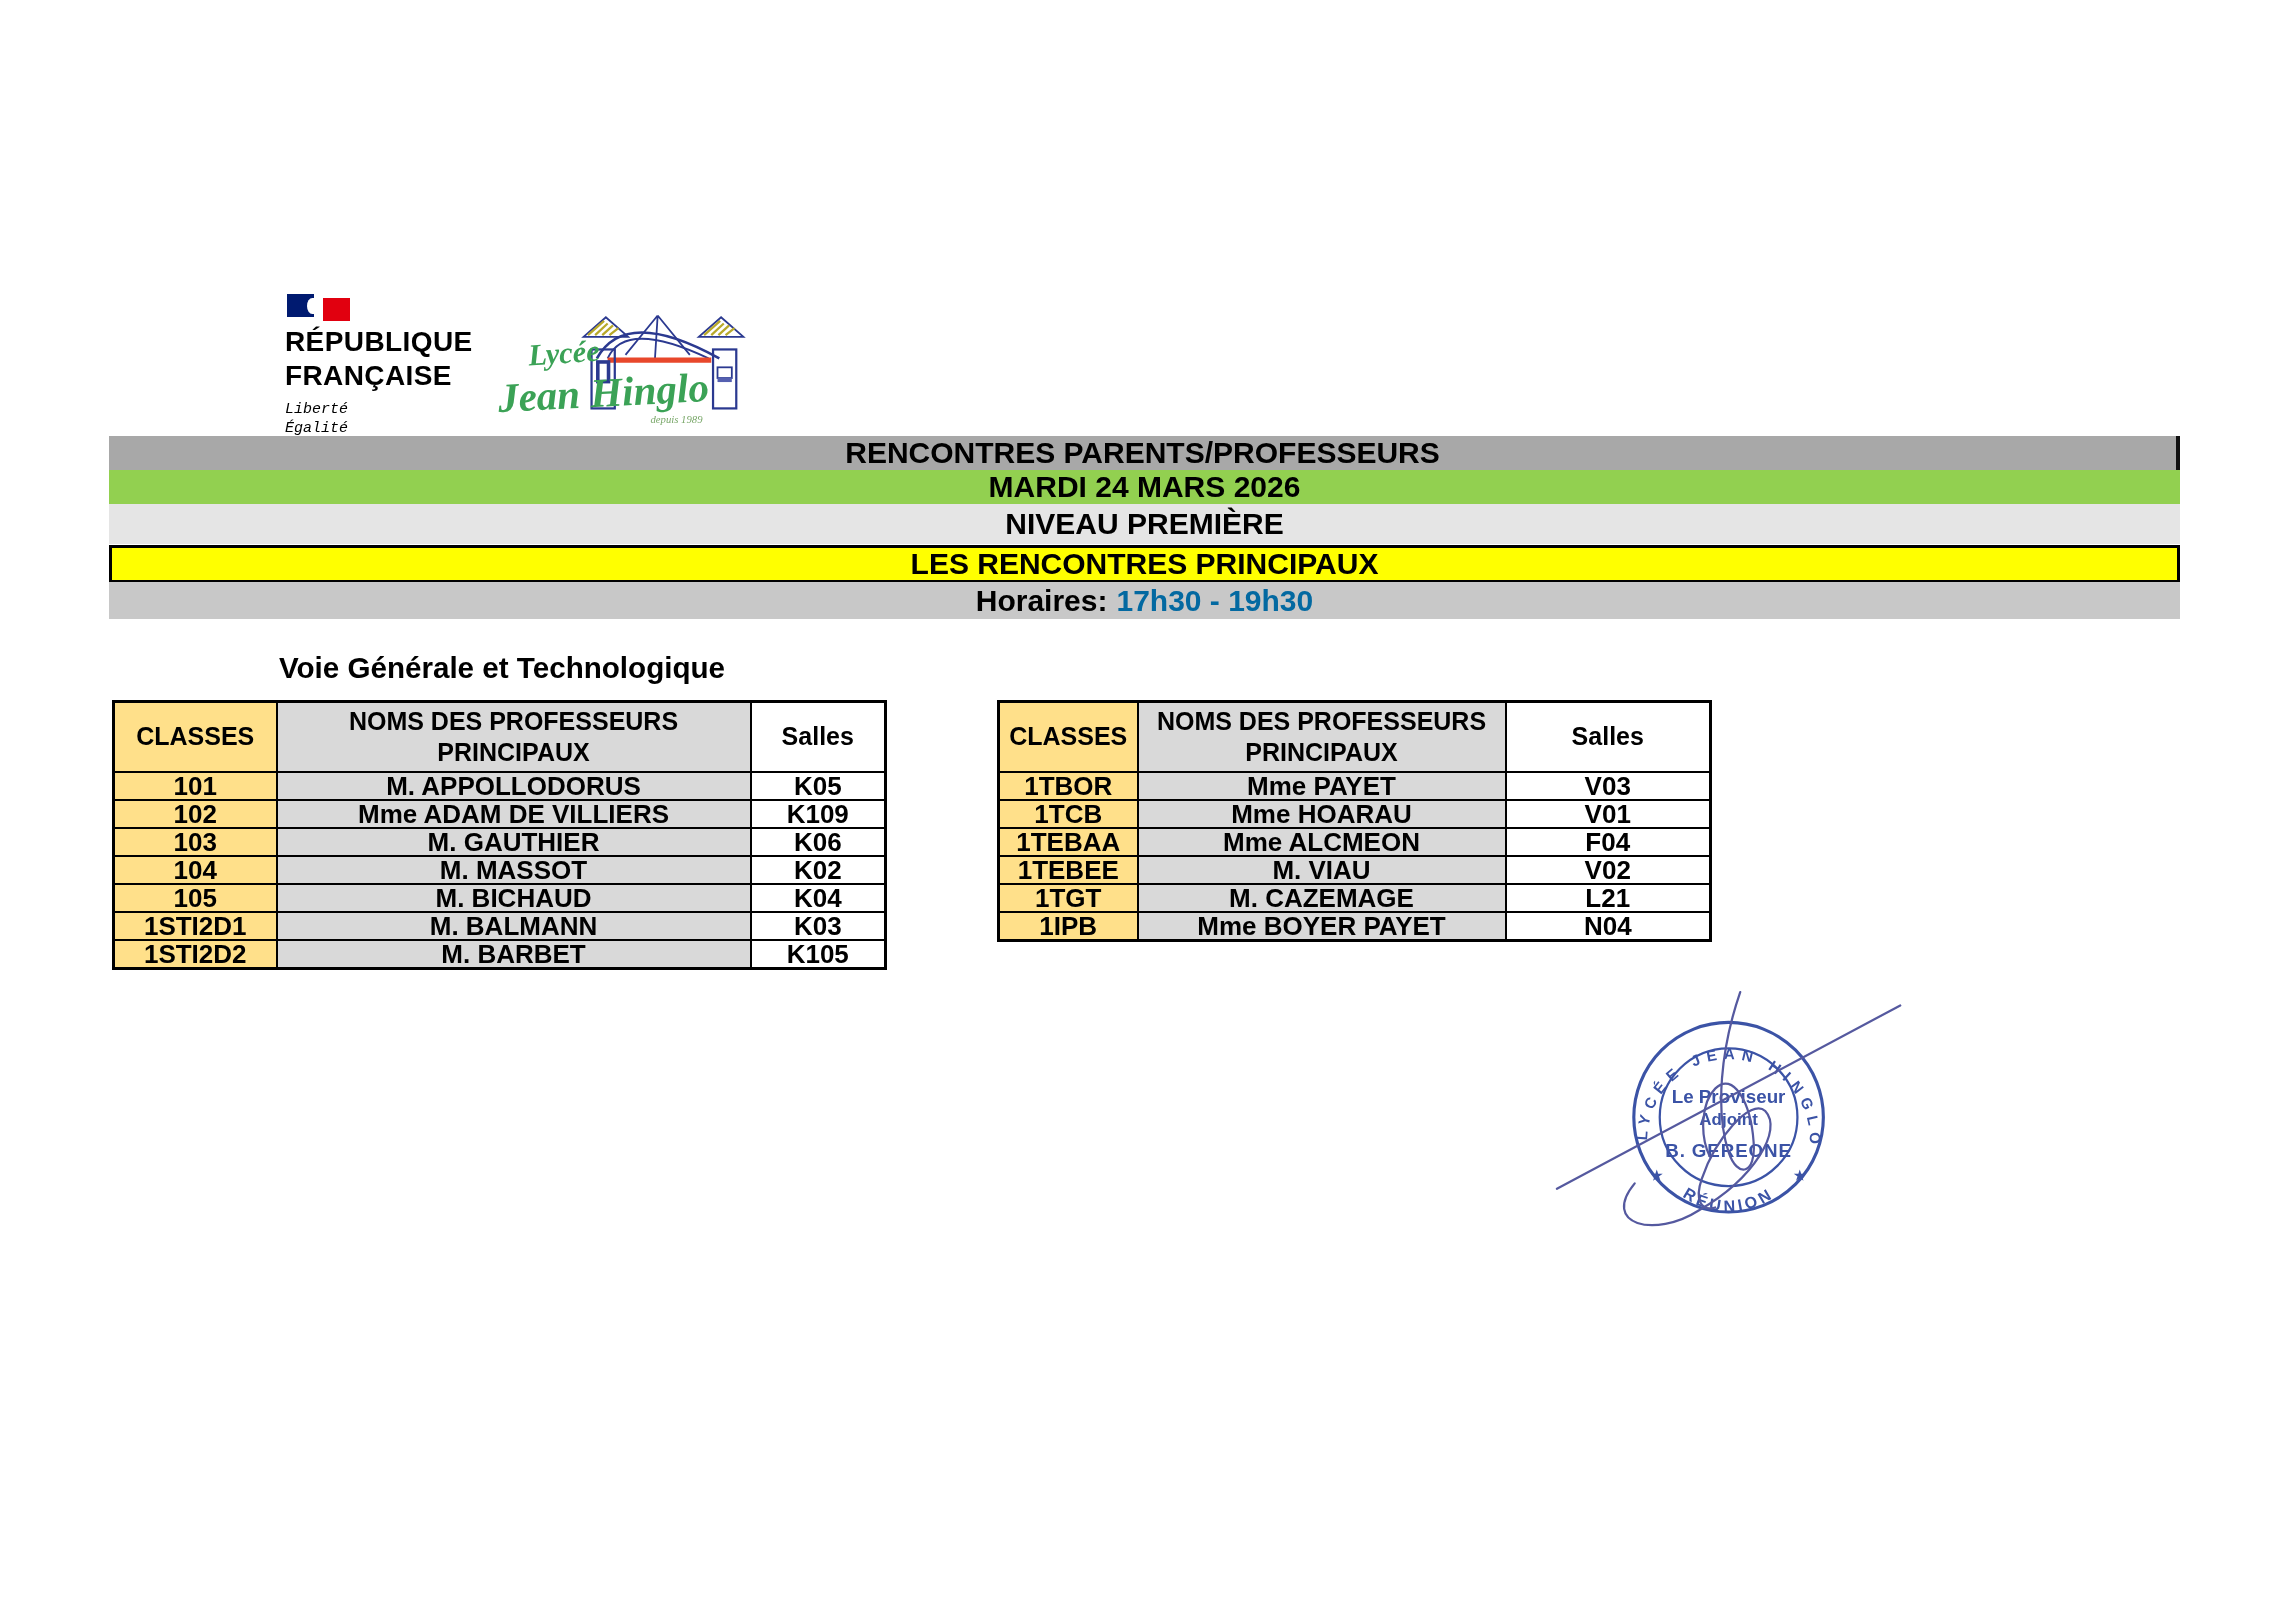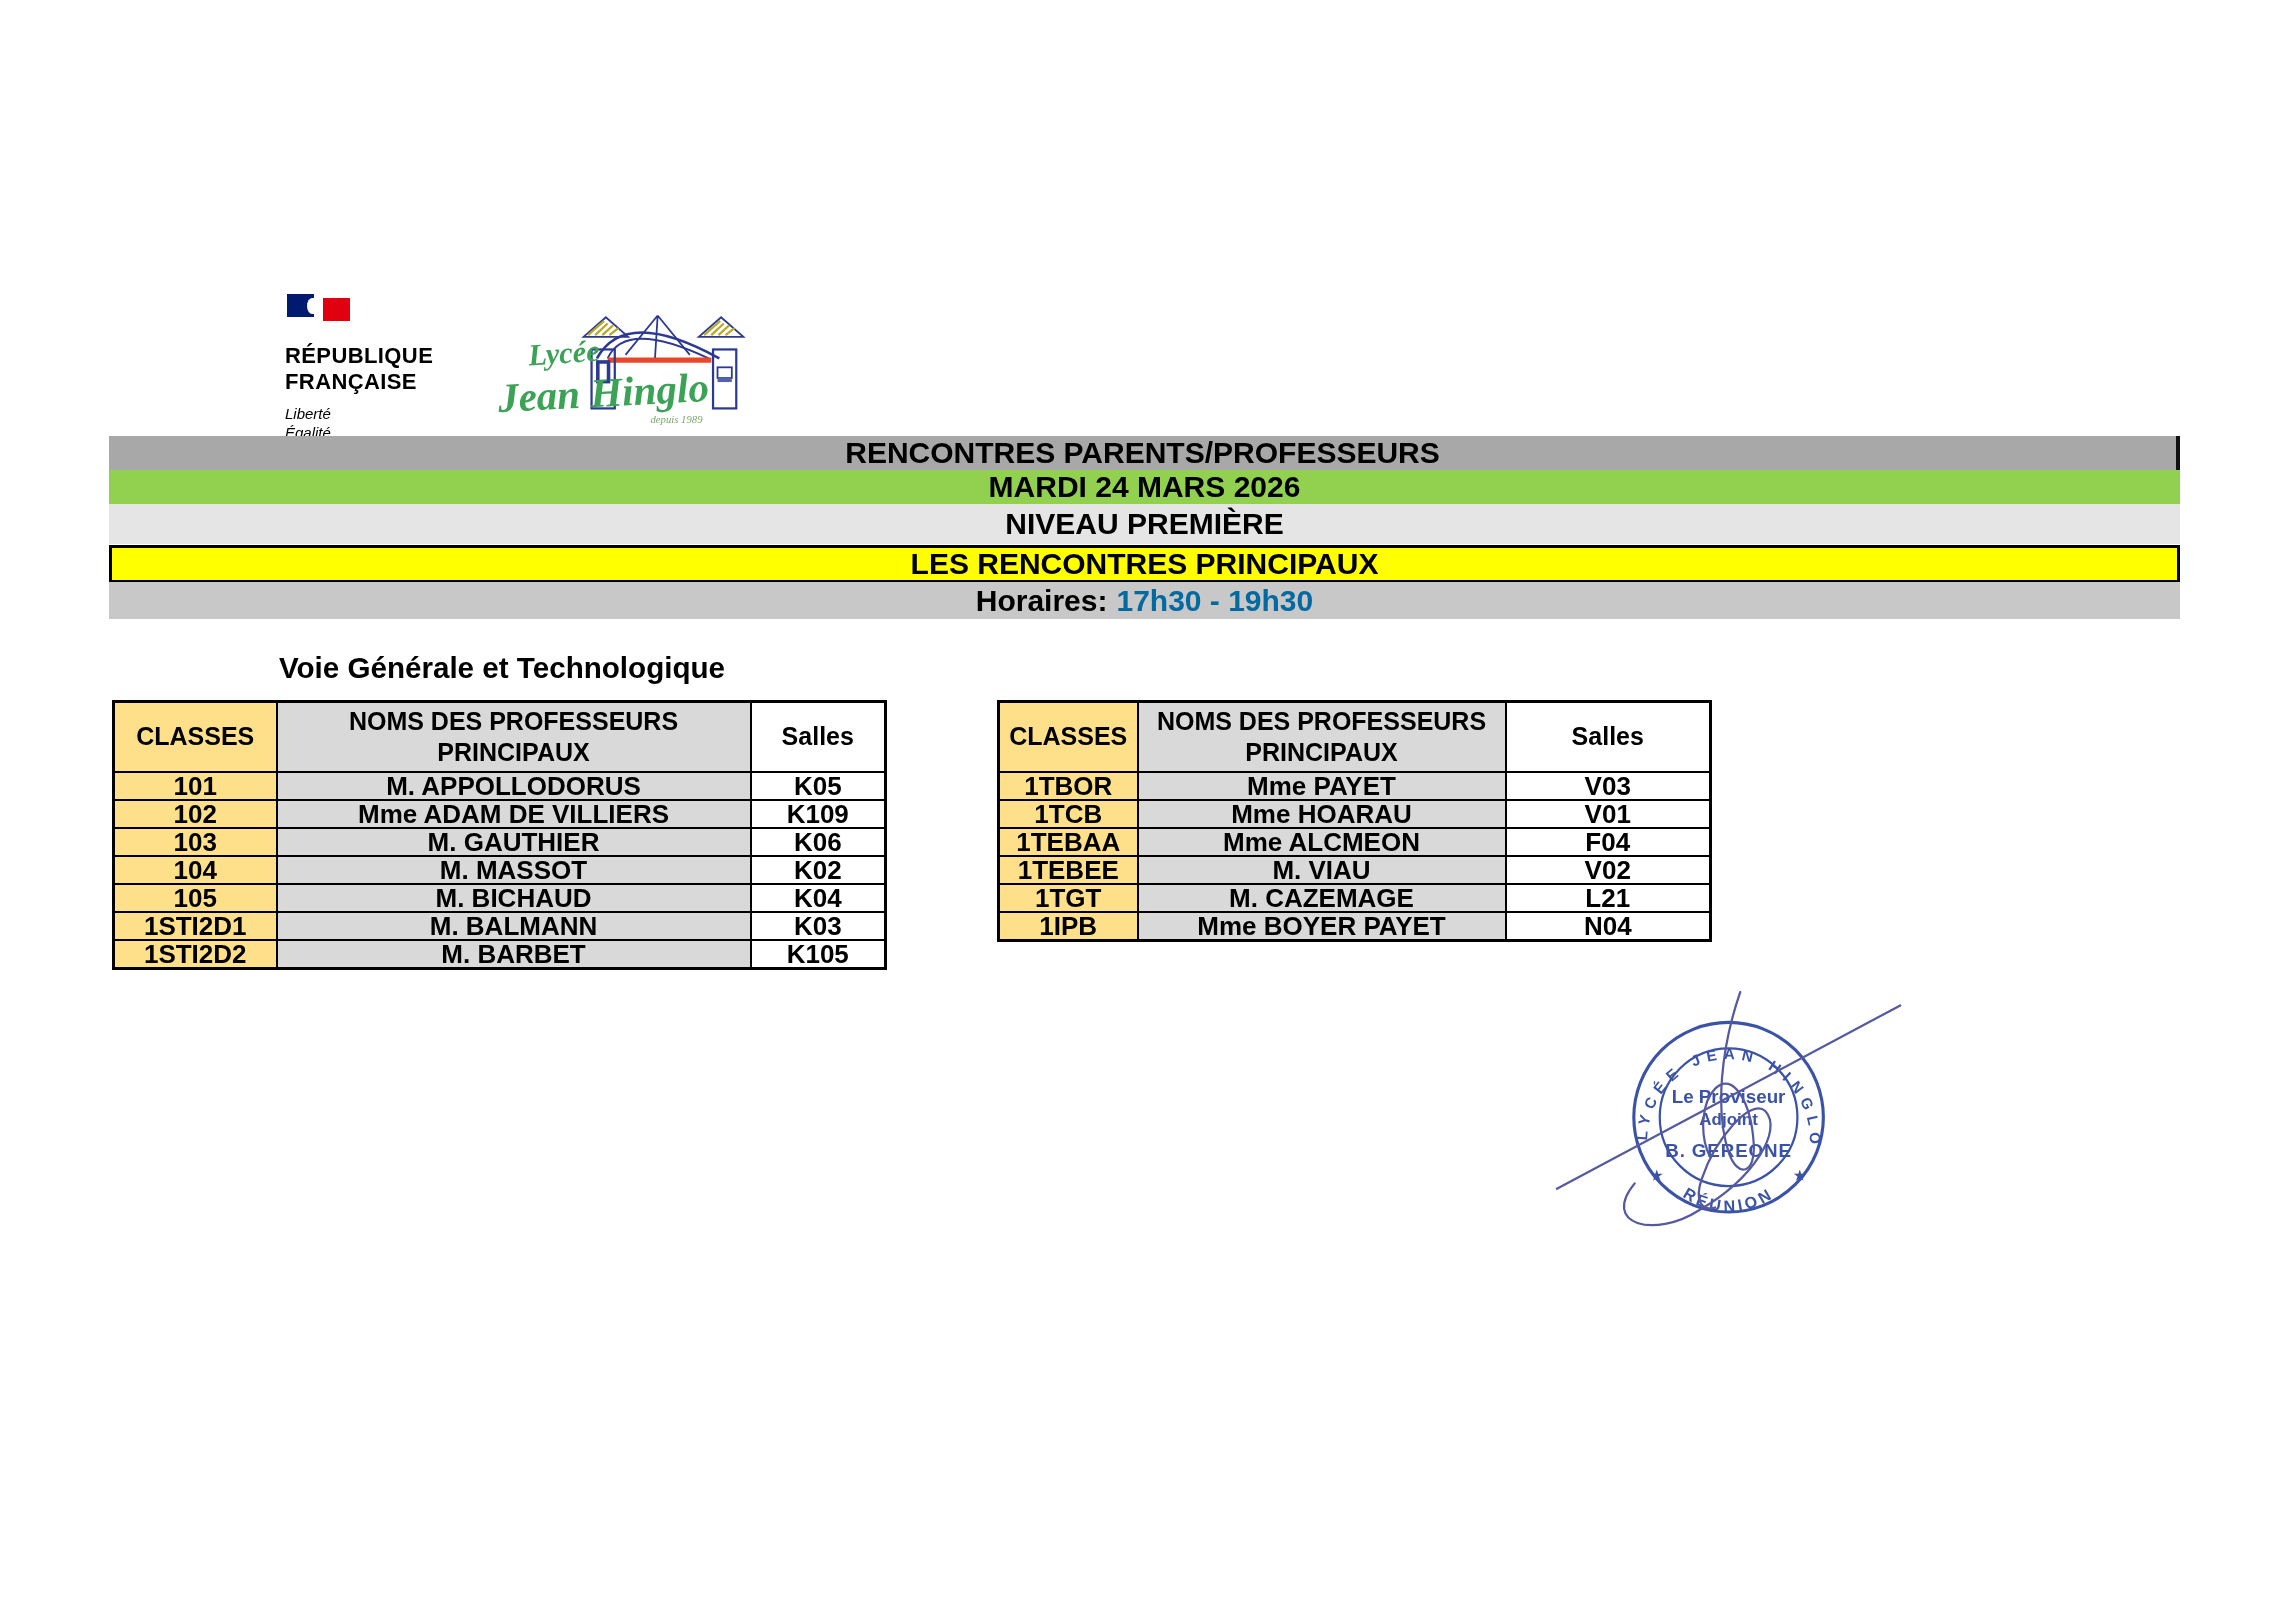--- a/index.html
+++ b/index.html
@@ -7,22 +7,22 @@
     position:relative;width:2293px;height:1622px;background:#ffffff;overflow:hidden;
     font-family:"Liberation Sans",sans-serif;color:#000;
   }
   
   .rf-logo{position:absolute;left:285px;top:294px;width:242px;}
   .rf-flag{display:flex;width:70px;height:27px;margin-left:1.8px;}
   .rf-flag .fb{width:27px;height:23px;background:#001a70;position:relative;}
   .rf-flag .fb:after{content:"";position:absolute;right:-3.6px;top:3.6px;width:10.7px;height:16px;background:#fff;border-radius:50% 0 0 50%;}
   .rf-flag .fw{width:9px;height:23px;background:#fff;}
   .rf-flag .fr{width:27px;height:23px;background:#e1000f;margin-top:3.6px;}
-  .rf-title{margin-top:22px;font-weight:bold;font-size:22px;line-height:1.2;letter-spacing:0.4px;}
-  .rf-motto{margin-top:9px;font-family:Liberation Sans, sans-serif;font-style:italic;font-size:15px;line-height:1.25;}
+  .rf-title{margin-top:4px;font-weight:bold;font-size:28px;line-height:1.2;letter-spacing:0.4px;}
+  .rf-motto{margin-top:9px;font-family:Liberation Mono, monospace;font-style:italic;font-size:15px;line-height:1.25;}
   
   .lycee-logo{position:absolute;left:491px;top:303px;width:269px;height:134px;}
   
   .bar{position:absolute;left:109px;width:2071px;display:flex;align-items:center;justify-content:center;
        font-weight:bold;font-size:30px;box-sizing:border-box;}
   .bar1{top:436px;height:34px;background:#a8a8a8;border-right:4.5px solid #111;}
   .bar2{top:470px;height:34px;background:#92d050;}
   .bar3{top:504px;height:40px;background:#e5e5e5;}
   .bar4{top:545px;height:38px;background:#ffff00;border:3.6px solid #000;}
   .bar5{top:582px;height:37px;background:#c8c8c8;}

